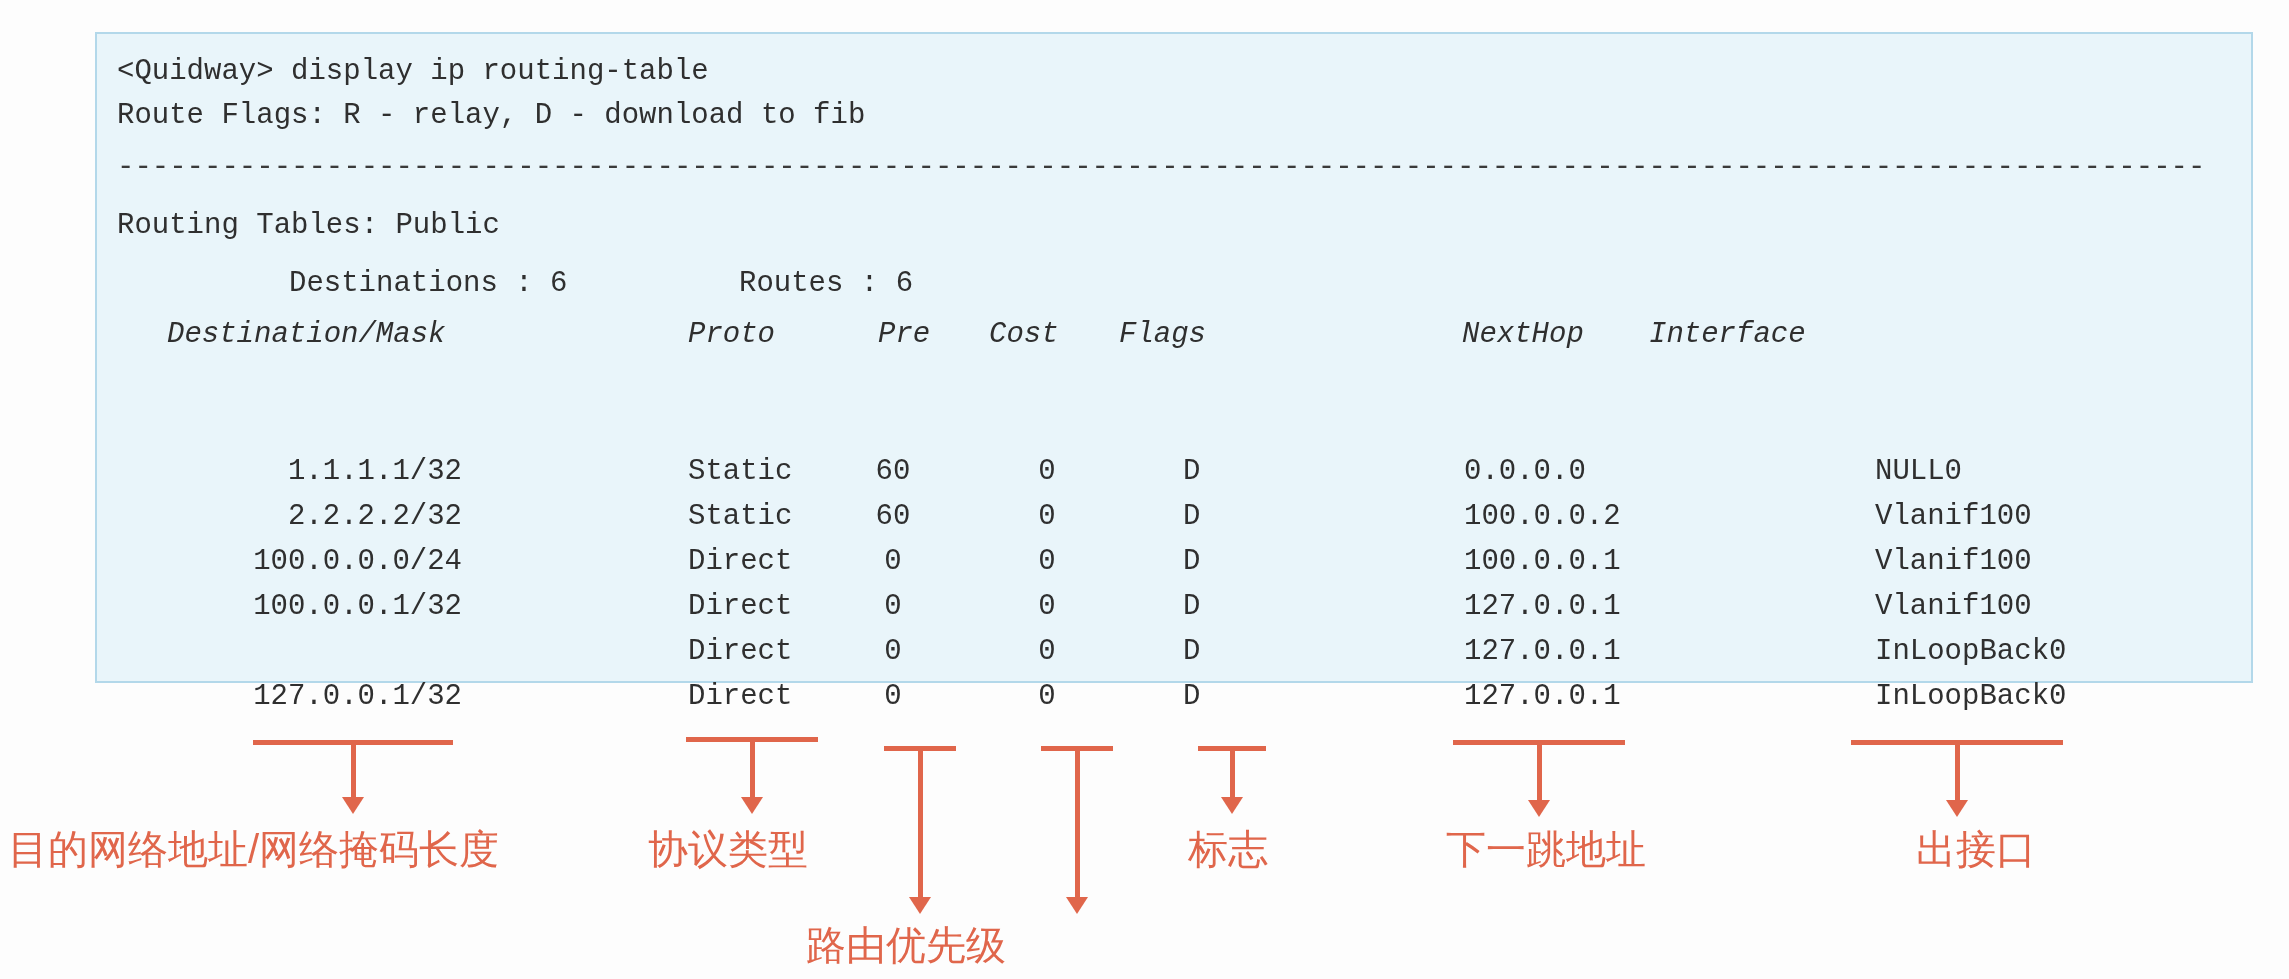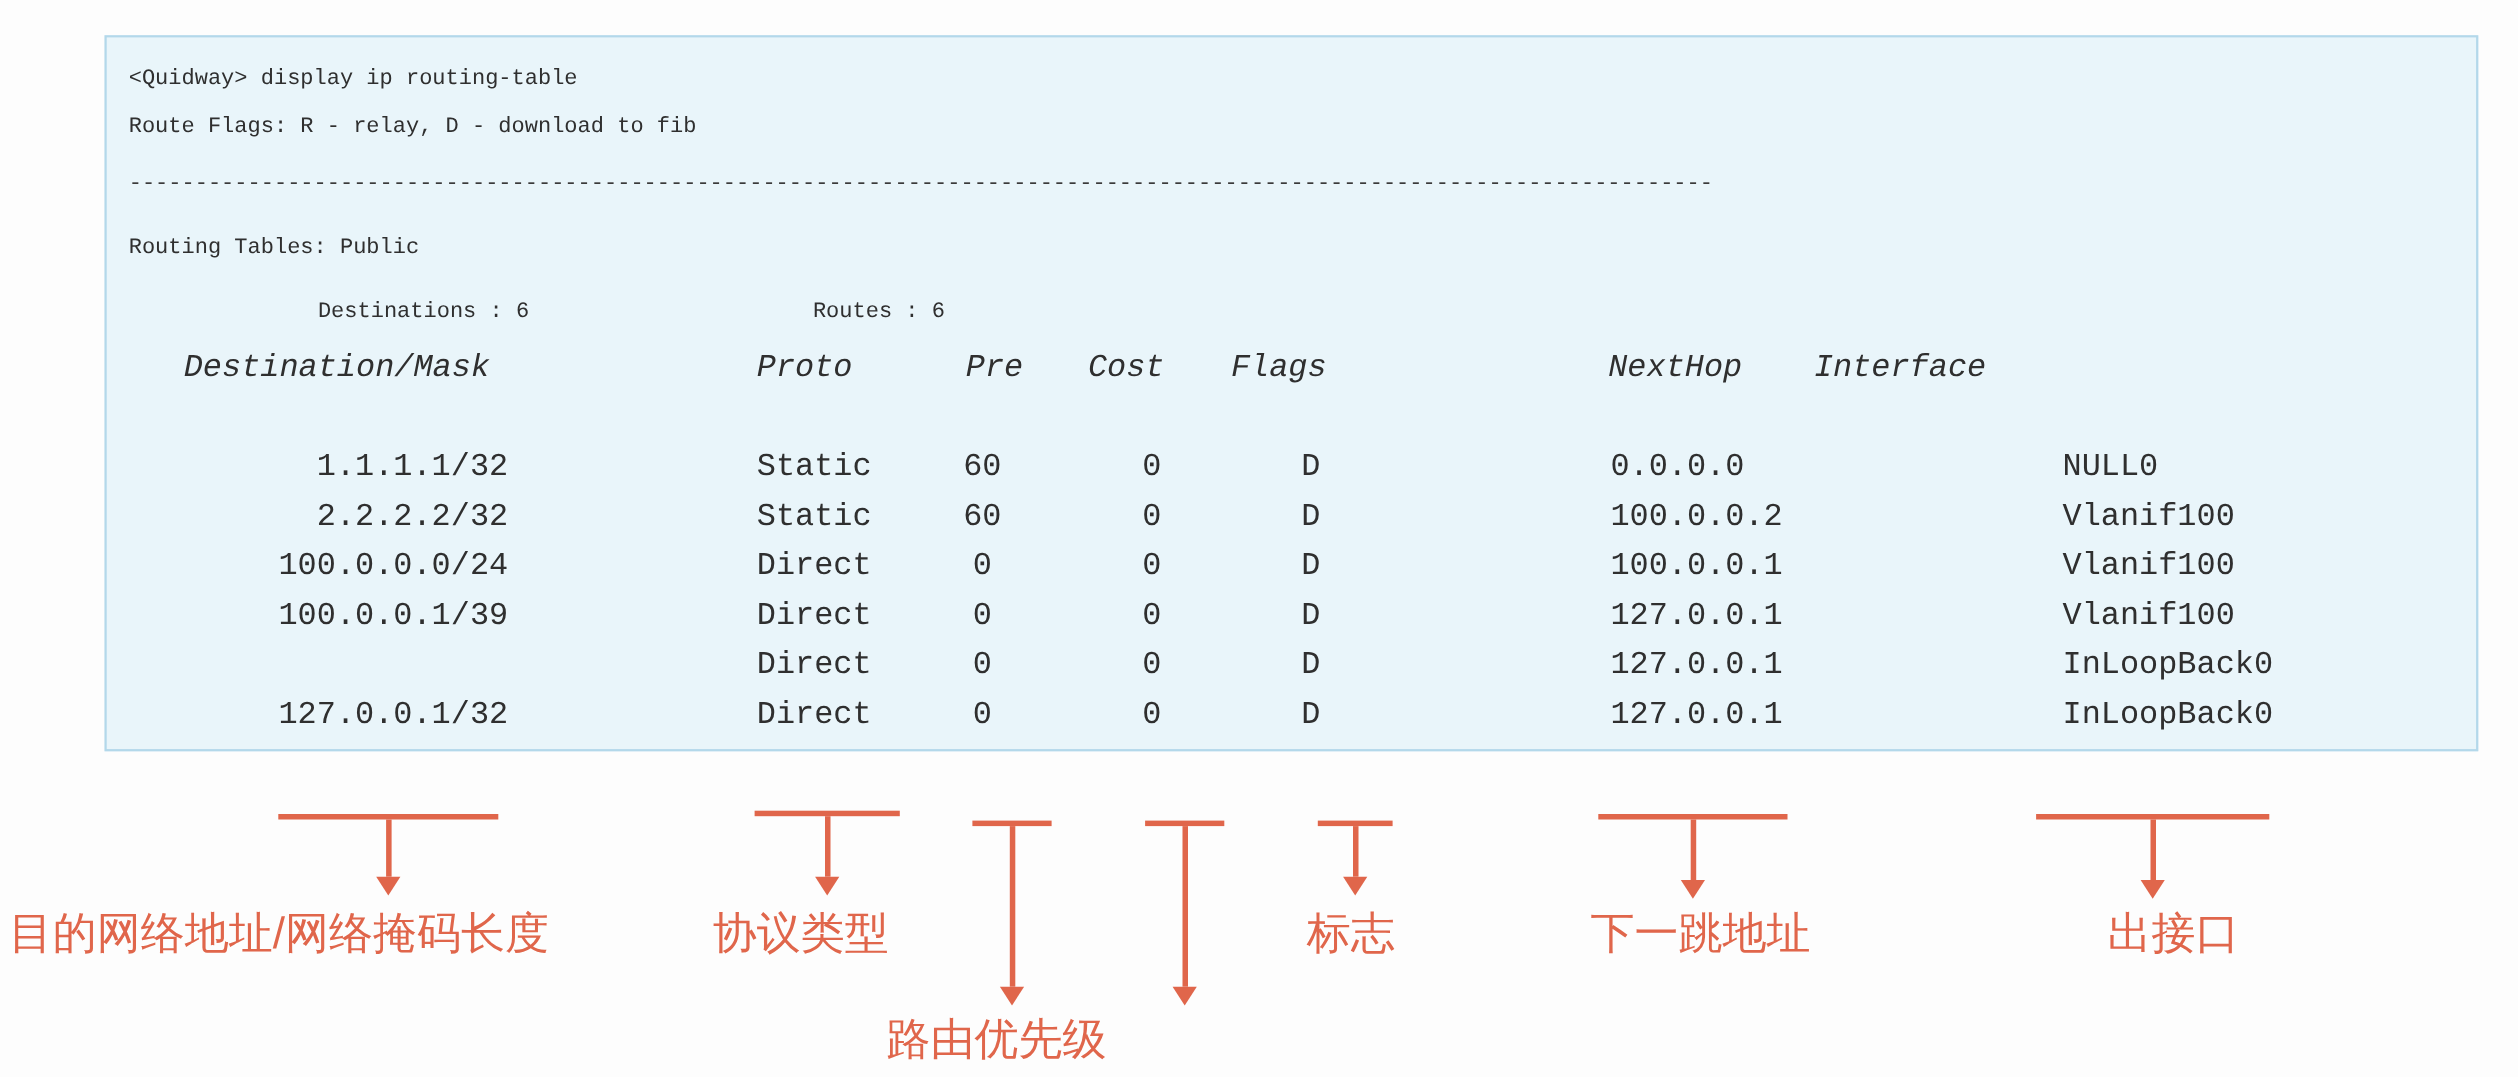--- a/index.html
+++ b/index.html
@@ -9,37 +9,37 @@
     --console-text:#2f2f2f;
   }
   html,body{margin:0;padding:0;background:#fdfdfd;}
   .page{position:relative;width:2289px;height:979px;overflow:hidden;
         font-family:"Liberation Sans","DejaVu Sans",sans-serif;}
   
   .console-box{position:absolute;left:95px;top:32px;width:2158px;height:651px;
         background:var(--console-bg);border:2px solid var(--console-border);box-sizing:border-box;}
   .cline{position:absolute;left:20px;height:44px;line-height:44px;white-space:pre;
         font-family:"Liberation Mono","DejaVu Sans Mono",monospace;
-        font-size:20px;color:var(--console-text);}
+        font-size:29px;color:var(--console-text);}
   .l1{top:16px}
   .l2{top:60px}
   .sep{top:112px;letter-spacing:0;color:#3a3a3a;}
   .l4{top:170px}
   .l5row{position:absolute;top:228px;left:0;width:100%;height:44px;}
   .l5row .cline{top:0;}
   .l5-dest{left:192px;}
   .l5-routes{left:642px;}
   .hdr{position:absolute;top:279px;left:0;width:100%;height:44px;}
   .hdr .cell{top:0;font-style:italic;}
   .cell{position:absolute;height:44px;line-height:44px;white-space:pre;
         font-family:"Liberation Mono","DejaVu Sans Mono",monospace;
         font-size:29px;color:var(--console-text);}
   .h-dest{left:70px}.h-proto{left:591px}.h-pre{left:781px}.h-cost{left:892px}
   .h-flags{left:1022px}.h-next{left:1365px}.h-if{left:1552px}
-  .trow{position:absolute;left:0;width:100%;height:44px;}
+  .trow{position:absolute;left:0;width:100%;height:44px;margin-top:47px;}
   .c-dest{left:20px;width:345px;text-align:right;}
   .c-proto{left:591px;}
   .c-pre{left:766px;width:60px;text-align:center;}
   .c-cost{left:917px;width:66px;text-align:center;}
   .c-flags{left:1086px;}
   .c-next{left:1367px;}
   .c-if{left:1778px;}
   
   .arr{position:absolute;}
   .arr .bar{width:100%;height:5px;background:var(--acc);}
@@ -96,21 +96,21 @@
     <div class="trow" style="top:459px">
       <span class="cell c-dest">100.0.0.0/24</span>
       <span class="cell c-proto">Direct</span>
       <span class="cell c-pre">0</span>
       <span class="cell c-cost">0</span>
       <span class="cell c-flags">D</span>
       <span class="cell c-next">100.0.0.1</span>
       <span class="cell c-if">Vlanif100</span>
     </div>
     <div class="trow" style="top:504px">
-      <span class="cell c-dest">100.0.0.1/39</span>
+      <span class="cell c-dest">100.0.0.1/32</span>
       <span class="cell c-proto">Direct</span>
       <span class="cell c-pre">0</span>
       <span class="cell c-cost">0</span>
       <span class="cell c-flags">D</span>
       <span class="cell c-next">127.0.0.1</span>
       <span class="cell c-if">Vlanif100</span>
     </div>
     <div class="trow" style="top:549px">
       <span class="cell c-proto">Direct</span>
       <span class="cell c-pre">0</span>

